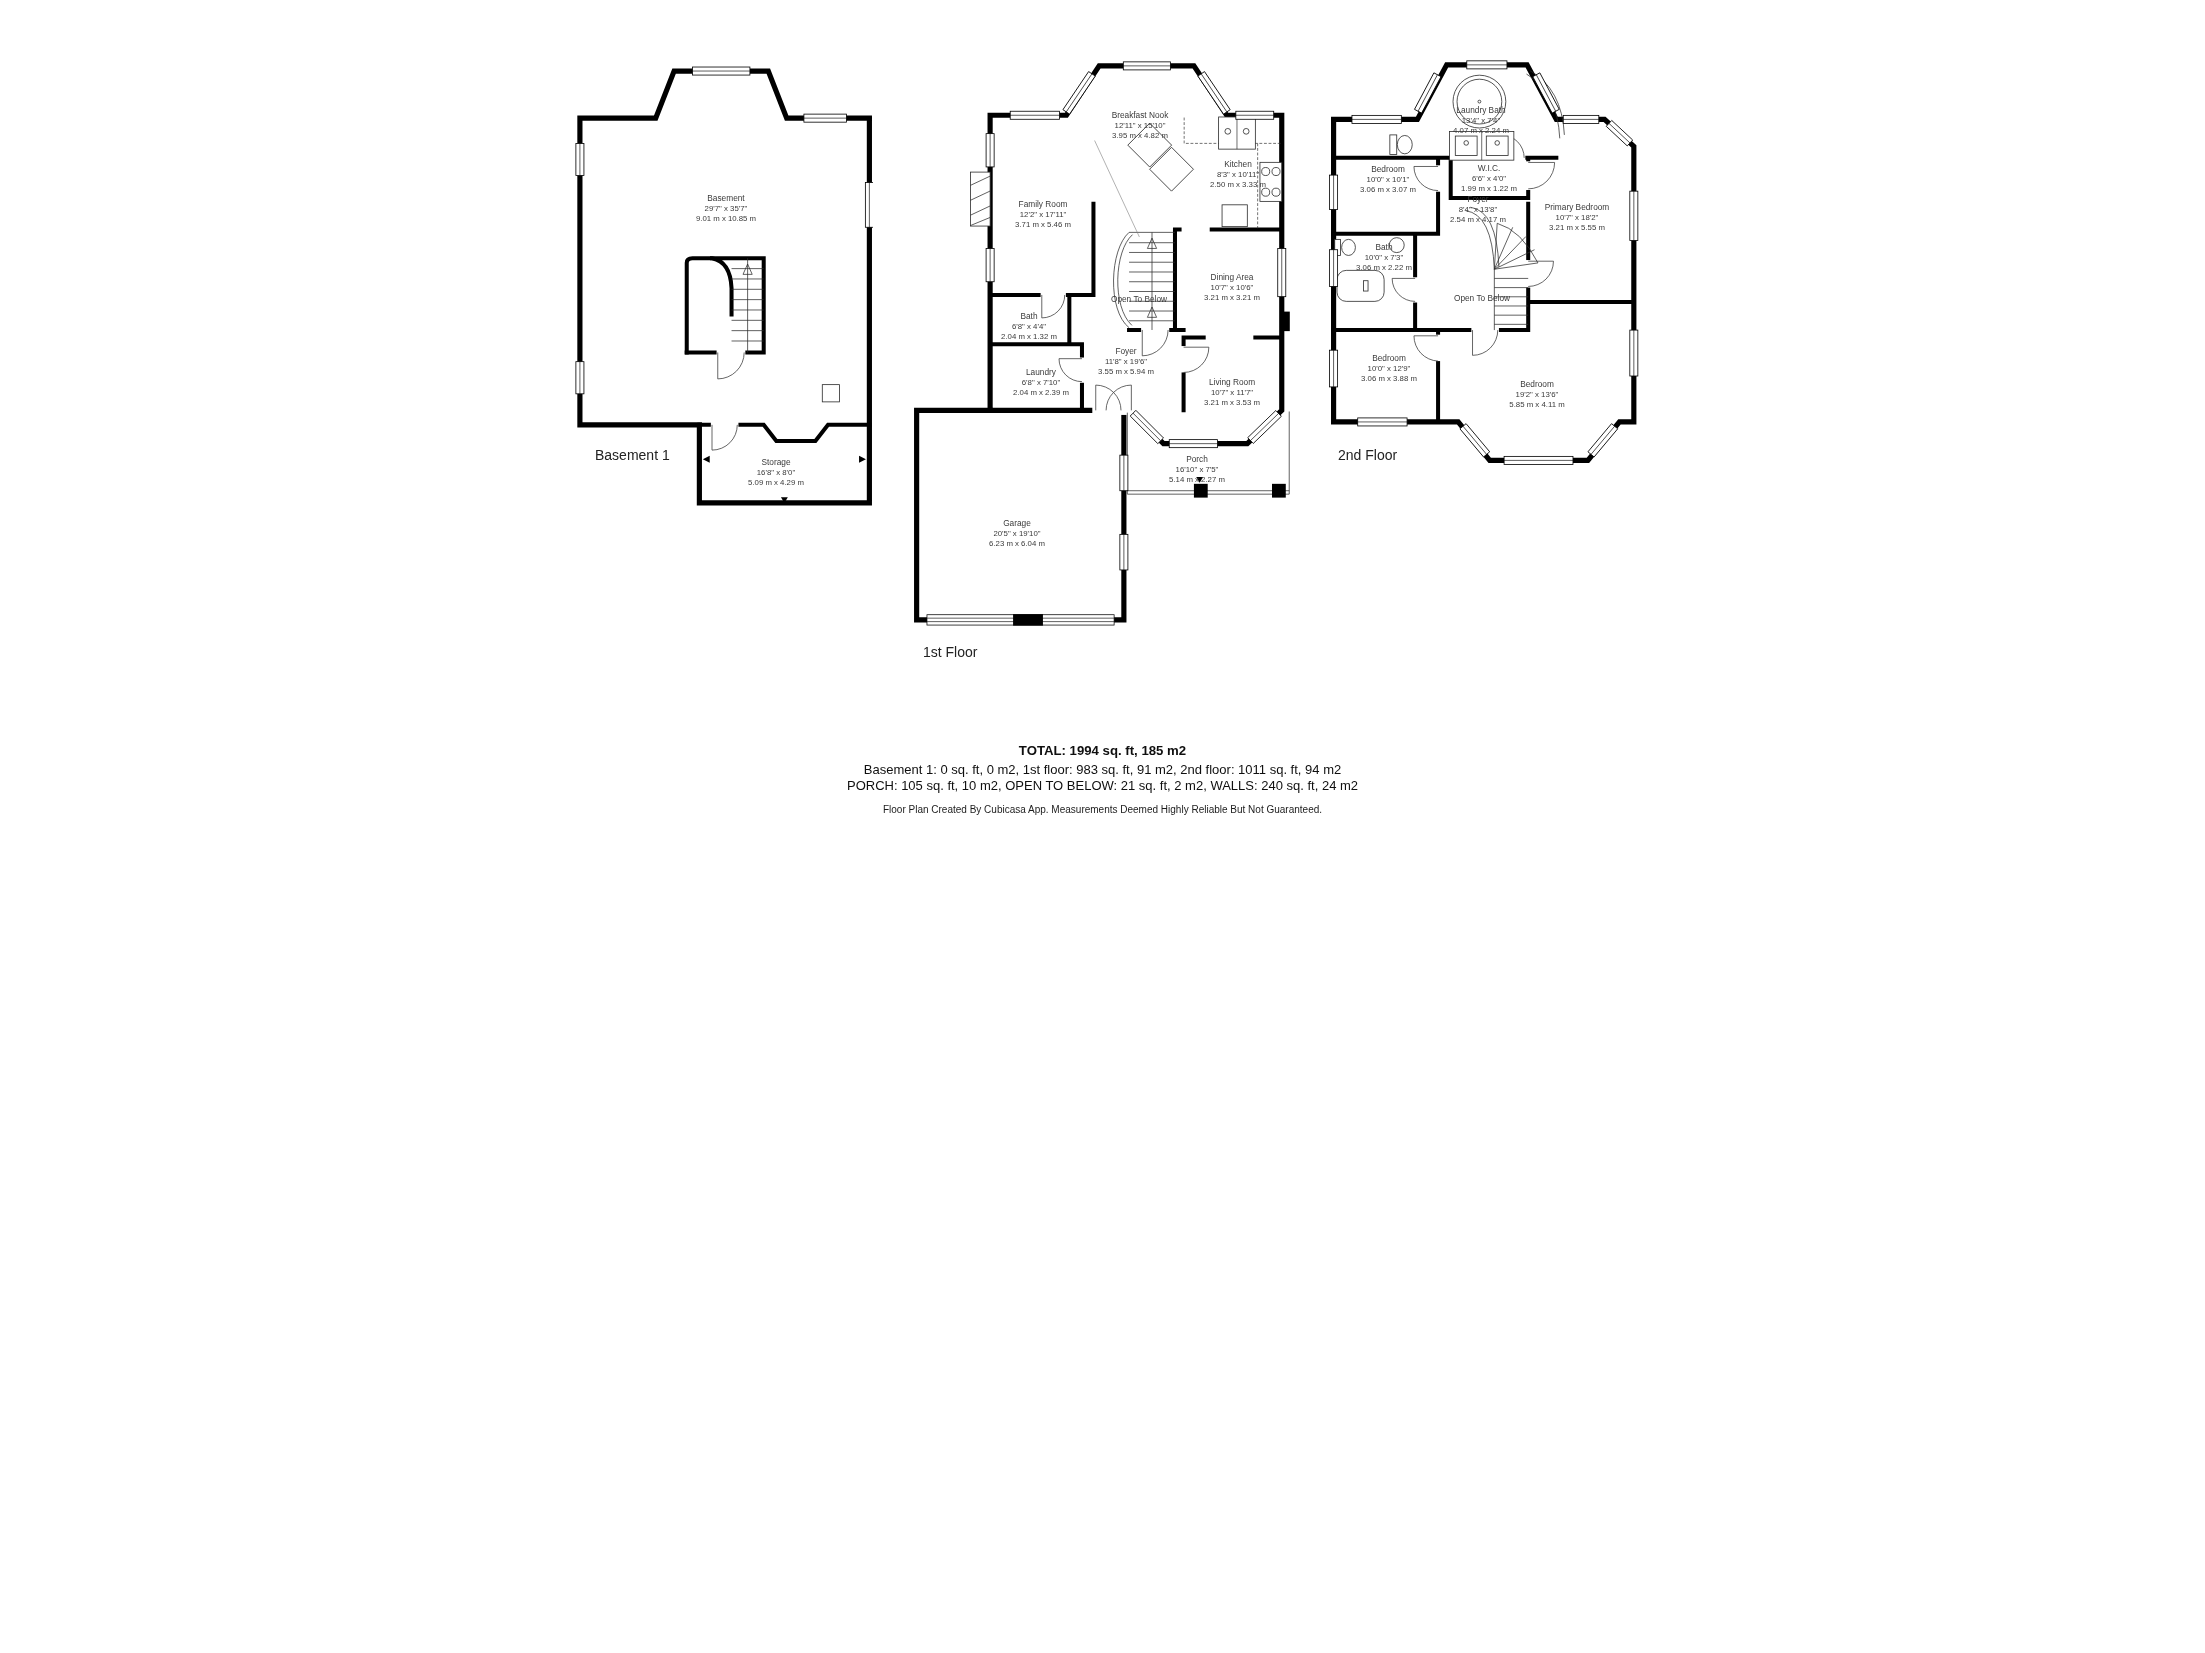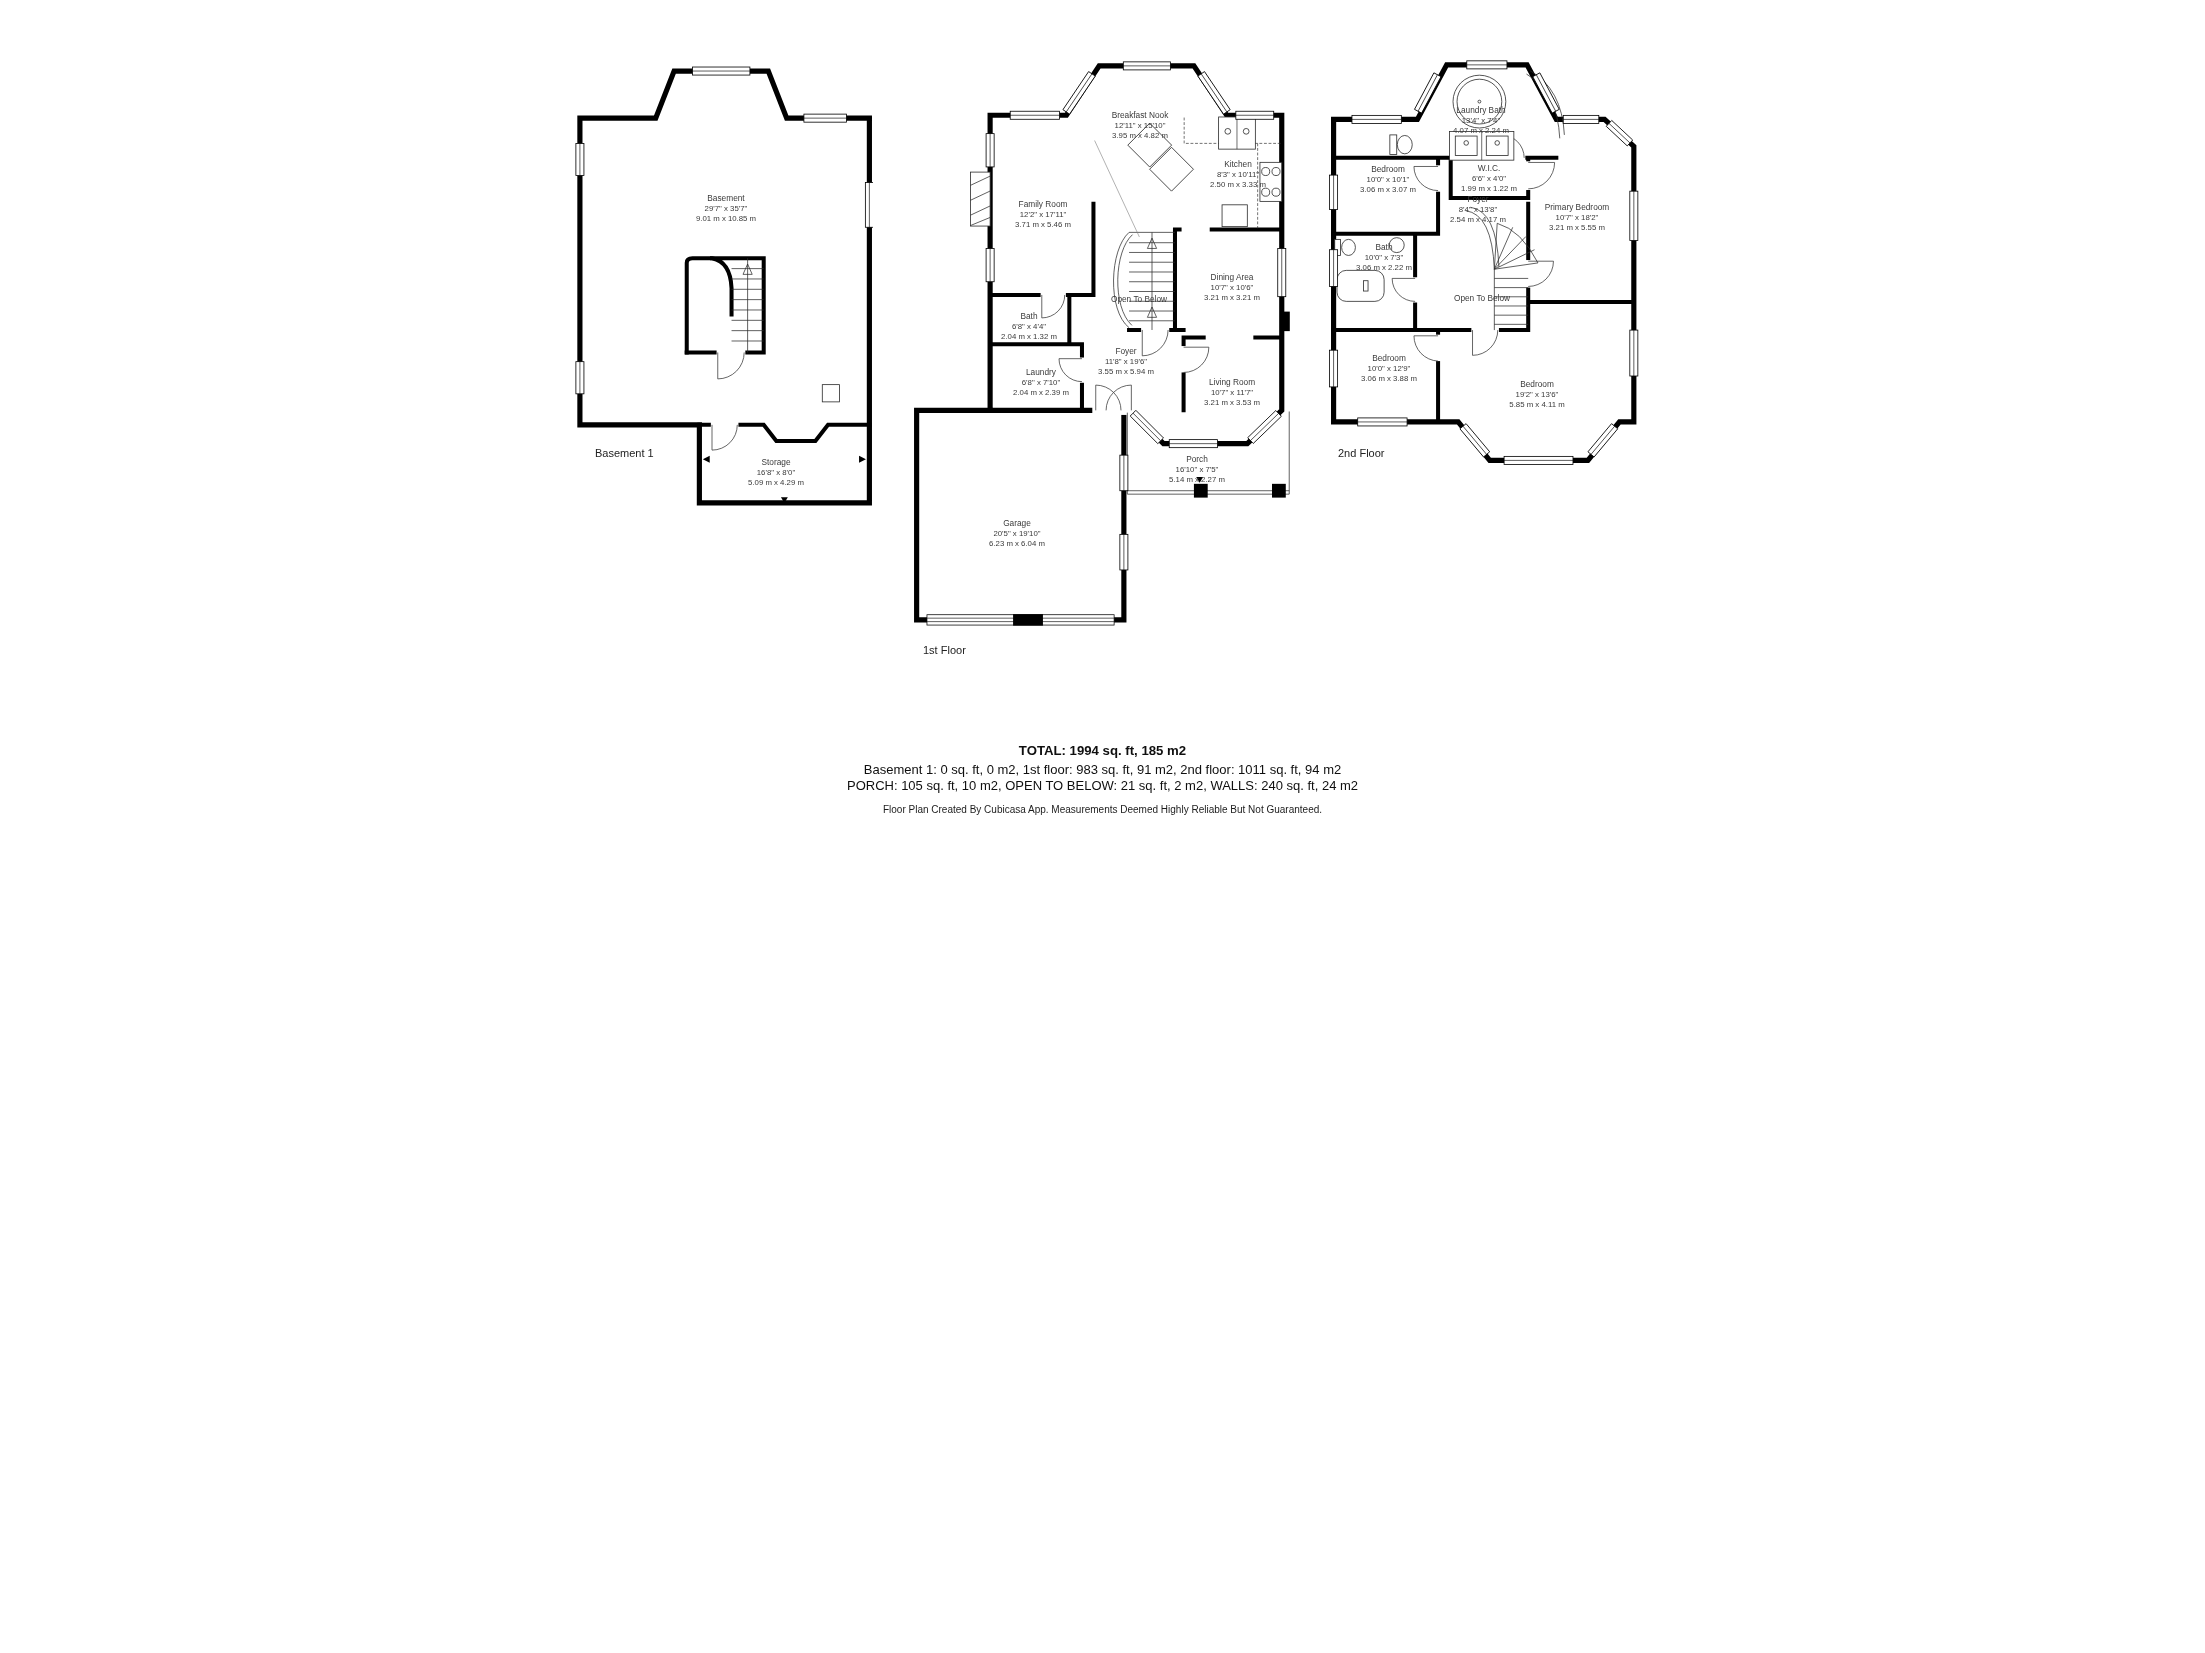--- a/index.html
+++ b/index.html
@@ -15,21 +15,21 @@
   .win line{stroke:#000;stroke-width:1.1;}
   .gap{fill:#fff;stroke:none;}
   .door{stroke:#333;stroke-width:1.3;fill:none;}
   .fix{stroke:#2b2b2b;stroke-width:1.4;fill:#fff;}
   .post{fill:#000;stroke:none;}
   .tri{fill:#000;stroke:none;}
   .room-label{position:absolute;transform:translateX(-50%);text-align:center;
               color:#3a3a3a;white-space:nowrap;line-height:9.8px;}
   .room-name{font-size:8.3px;}
   .room-dim{font-size:7.8px;}
-  .floor-label{position:absolute;font-size:11px;color:#222;white-space:nowrap;}
+  .floor-label{position:absolute;font-size:14px;color:#222;white-space:nowrap;}
   .summary{position:absolute;left:0;right:0;top:719px;text-align:center;color:#0f0f0f;}
   .total{font-size:13.2px;font-weight:bold;margin-bottom:4px;margin-top:24px;}
   .sline{font-size:13px;line-height:16px;}
   .disclaimer{font-size:10px;margin-top:9.8px;color:#1c1c1c;}
 </style>
 </head>
 <body>
 
 <div class="stage">
 

